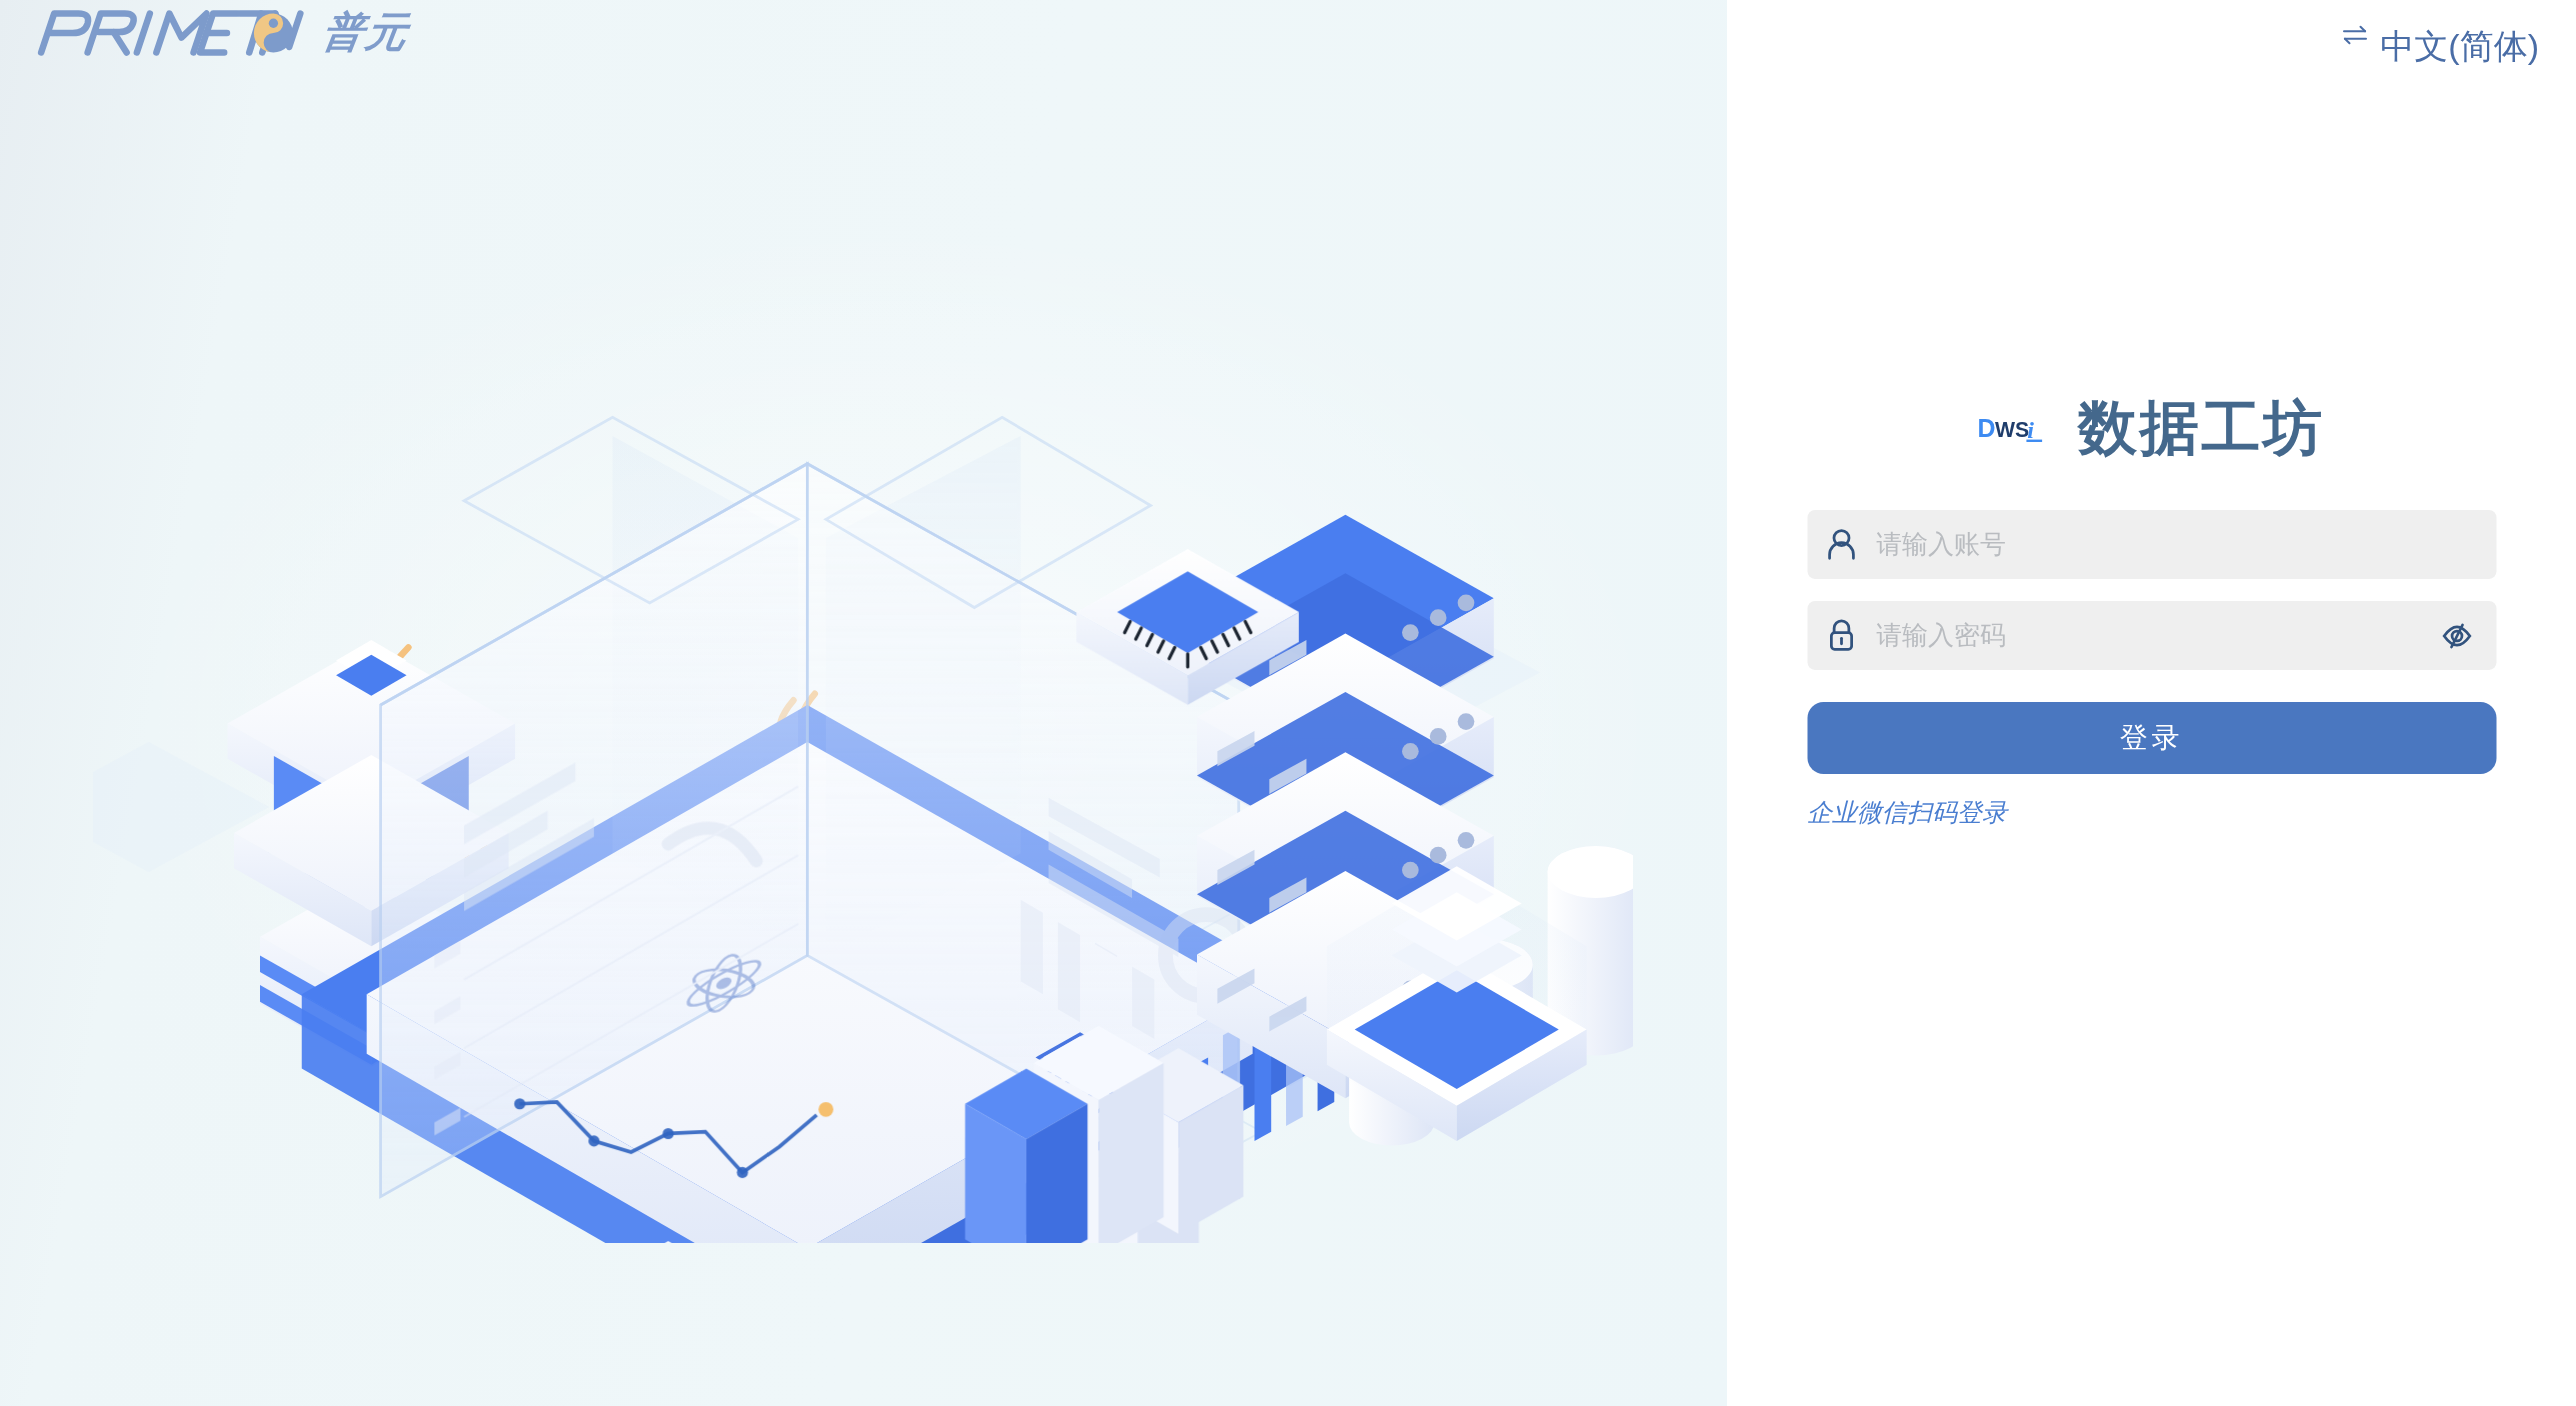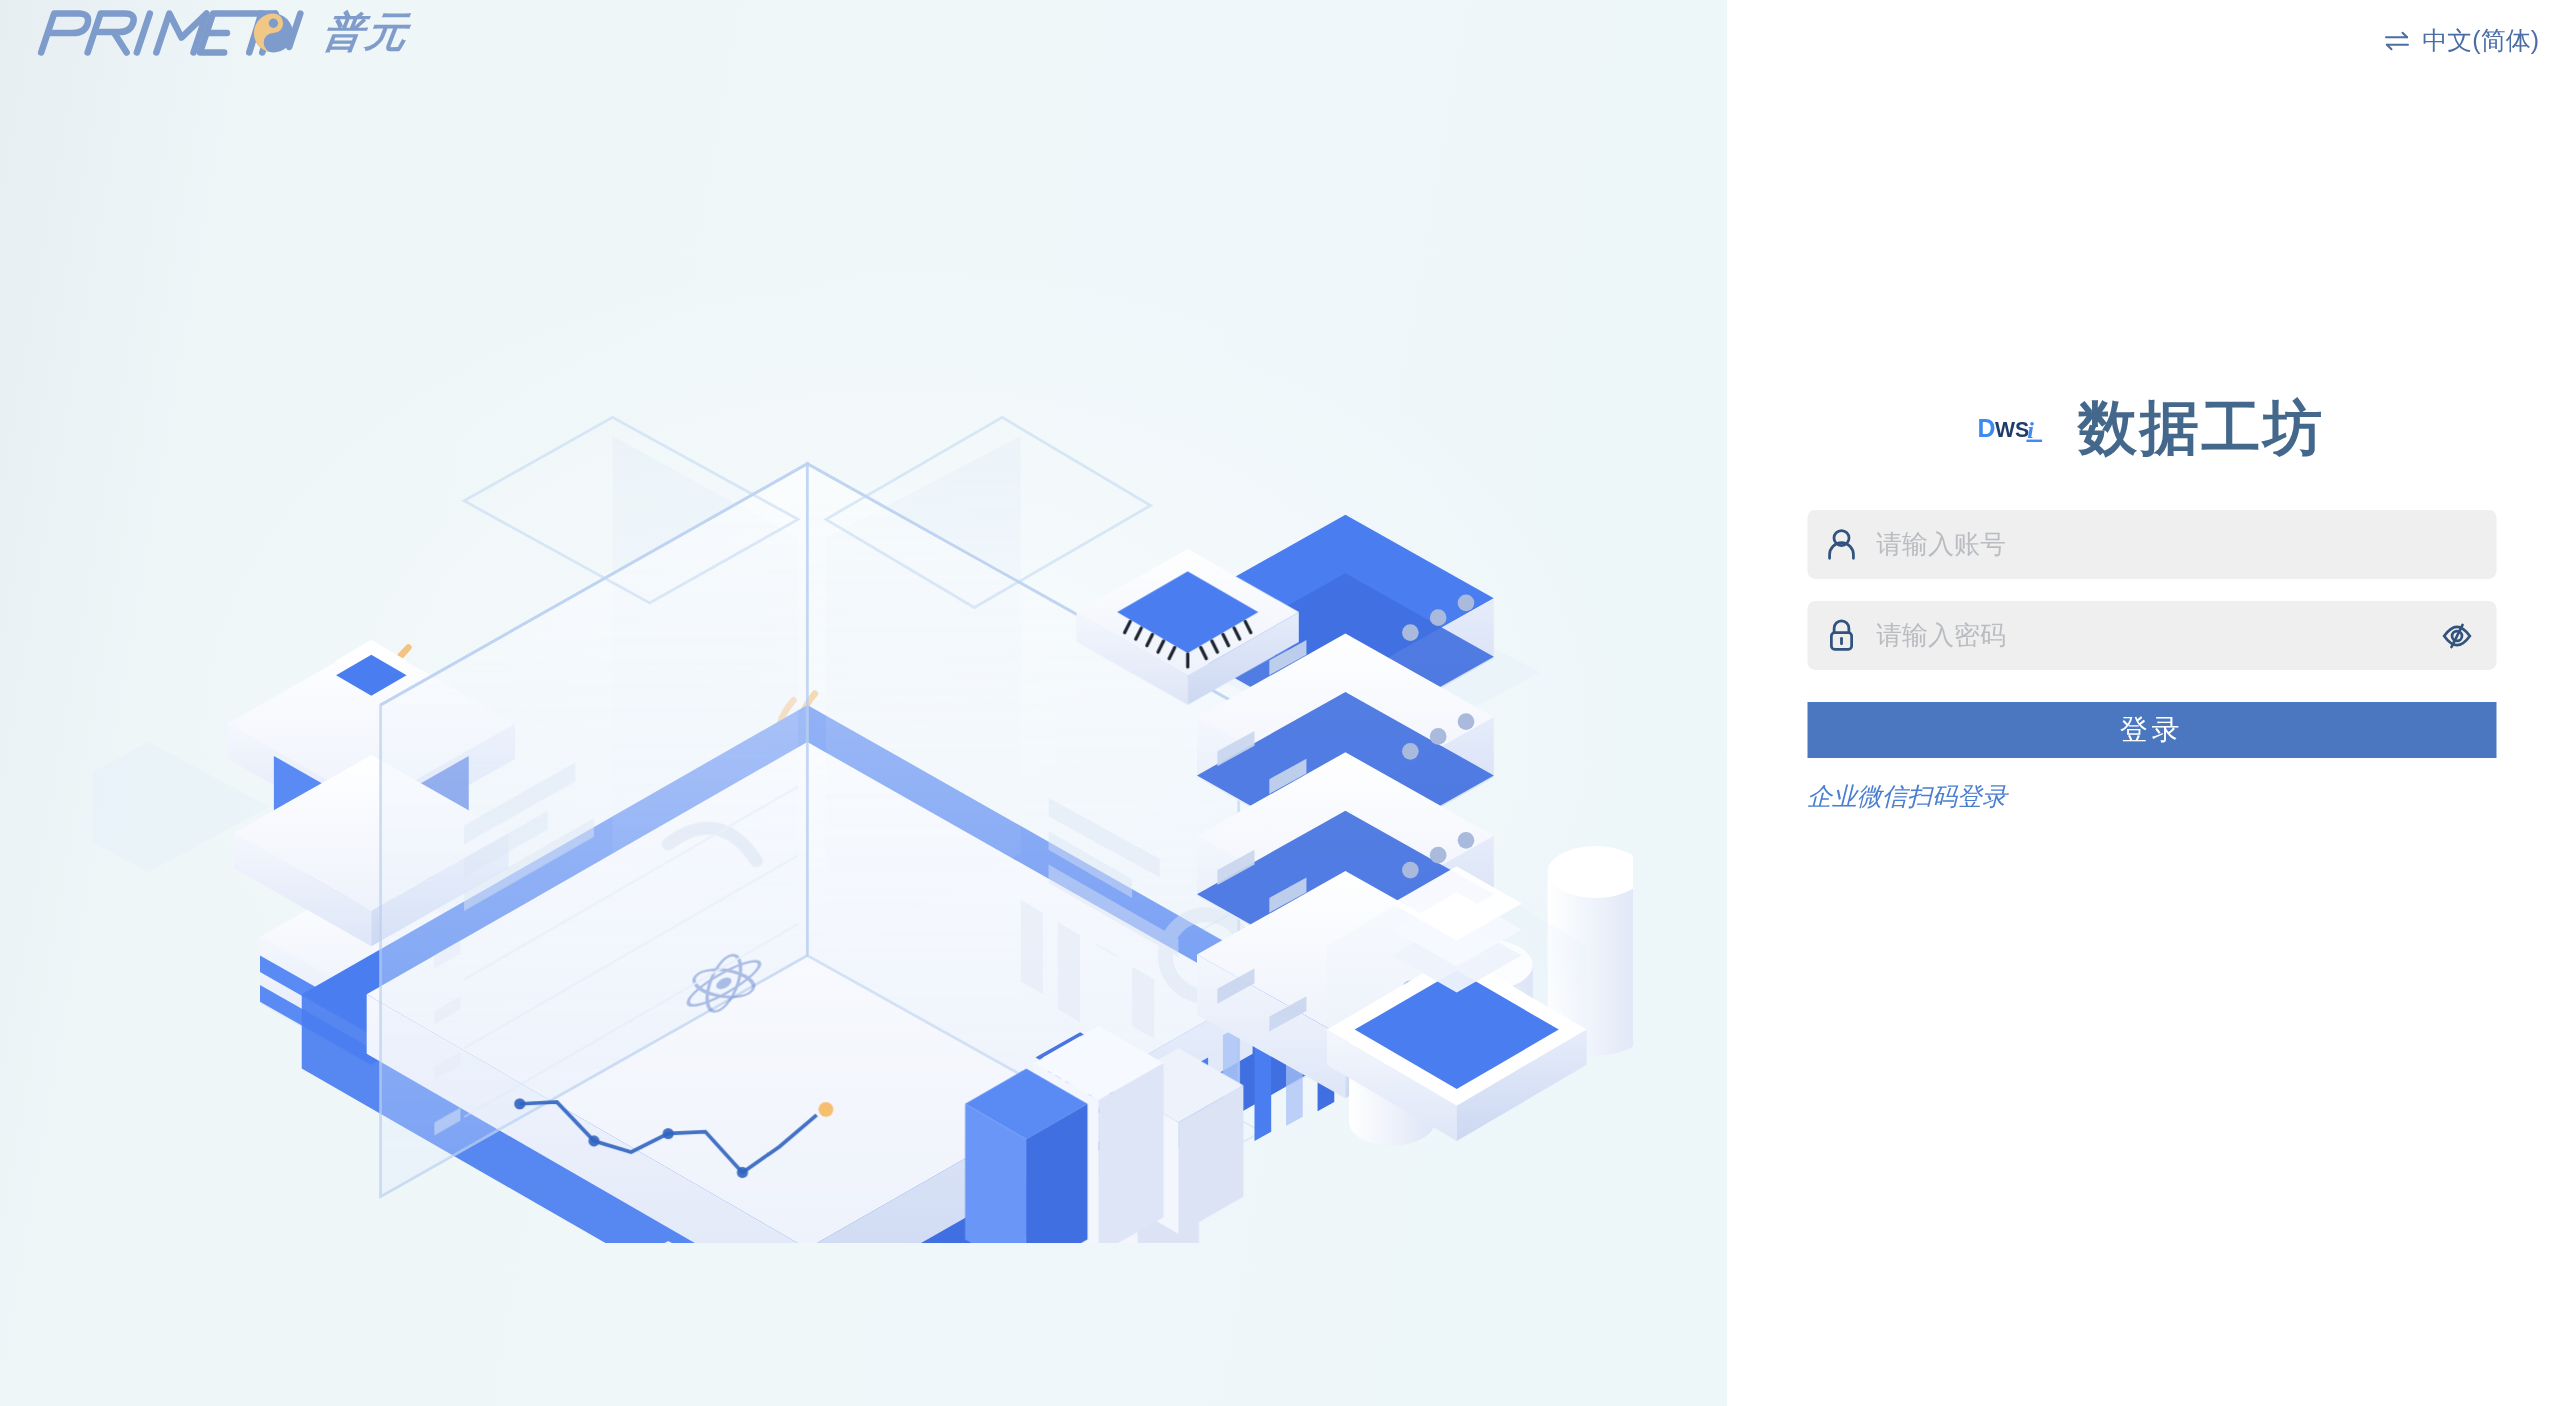--- a/index.html
+++ b/index.html
@@ -48,22 +48,22 @@
 
   
   .login-panel {
     position:relative;
     flex:1 1 auto;
     background:#ffffff;
     height:1407px;
   }
   .lang {
     position:absolute; right:37px; top:24px;
-    display:flex; align-items:center; gap:11px;
-    font-size:25px; color:#4a6da6;
+    display:flex; align-items:flex-start; gap:11px;
+    font-size:34px; color:#4a6da6;
     cursor:pointer; user-select:none;
   }
   .lang .swap { display:block; }
 
   .form-wrap {
     position:absolute;
     left:50%; transform:translateX(-50%);
     top:399px;
     width:689px;
   }
@@ -96,24 +96,24 @@
   }
   .field input::placeholder { color:#b9bcc0; }
   .eye-btn {
     position:absolute; right:16.7px; top:50%; transform:translateY(-50%);
     width:45px; height:45px;
     display:flex; align-items:center; justify-content:center;
     background:transparent; border:0; cursor:pointer;
   }
 
   .login-btn {
-    display:block; width:100%; height:56px;
+    display:block; width:100%; height:72px;
     margin-top:32px;
     background:#4a77c0; color:#fff;
-    border:0; border-radius:0;
+    border:0; border-radius:16px;
     font-size:28px; letter-spacing:3.7px;
     font-family:"Liberation Sans","DejaVu Sans",sans-serif;
     cursor:pointer;
   }
   .wechat-link {
     display:inline-block;
     margin-top:22px;
     font-size:25px; color:#4a7ed0;
     text-decoration:none; cursor:pointer;font-style:italic;
   }

